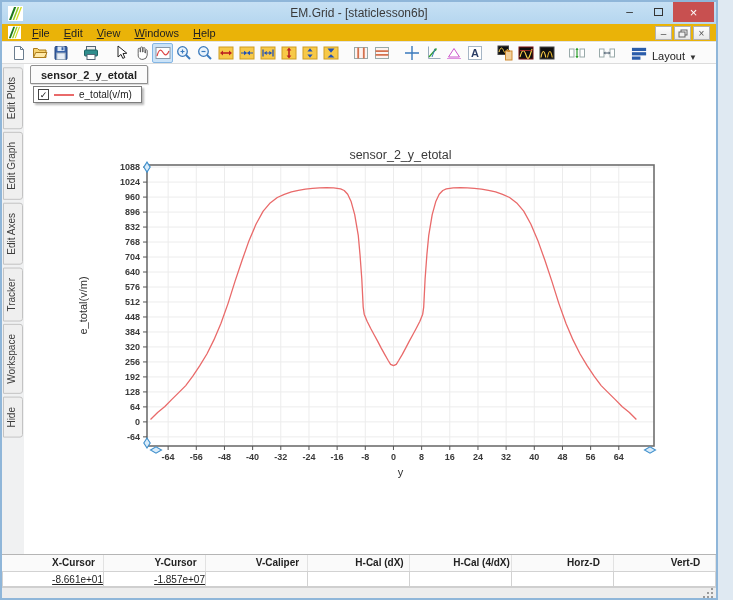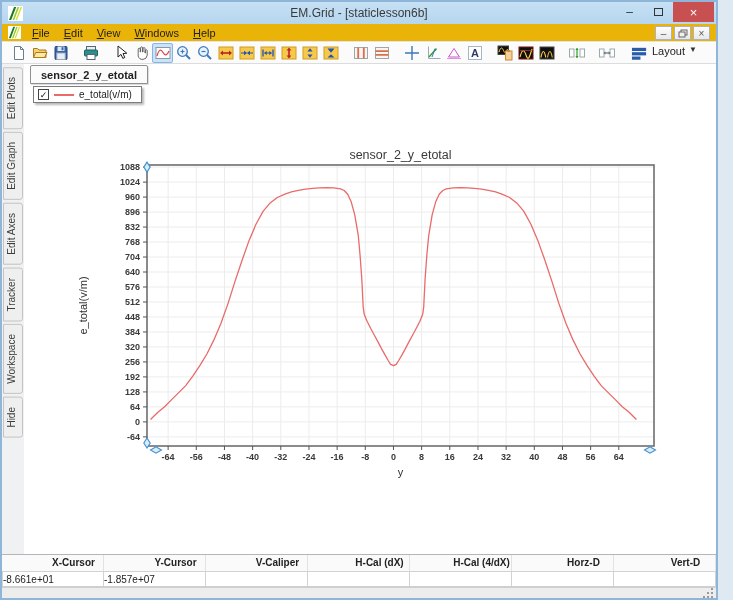--- a/index.html
+++ b/index.html
@@ -17,21 +17,21 @@
   .menubar{position:absolute;left:0;top:22px;width:100%;height:18px;background:#eab308;border-bottom:1px solid #e3e3e3;display:flex;align-items:center;font-size:11px;color:#222;}
   .menu-item{padding:2px 7px;cursor:default;}
   .menu-item u{text-decoration:underline;}
   .mdibtns{position:absolute;right:6px;top:2px;display:flex;gap:2px;}
   .mdib{width:17px;height:14px;border:1px solid #b2b2b2;background:linear-gradient(#fdfdfd,#e9e9e9);display:flex;align-items:center;justify-content:center;font-size:10px;color:#555;}
   
   .toolbar{position:absolute;left:0;top:41px;width:100%;height:21px;background:#fbfbfb;border-bottom:1px solid #dcdcdc;display:flex;align-items:center;padding-left:6px;}
   .tbtn{width:21px;height:20px;display:flex;align-items:center;justify-content:center;border:1px solid transparent;border-radius:2px;}
   .tbtn.selected{background:#cbe3f8;border-color:#84b6e4;}
   .tgap{width:9px;}
-  .layoutbtn{display:flex;align-items:flex-start;gap:4px;padding:1px 5px;font-size:11px;color:#222;}
+  .layoutbtn{display:flex;align-items:flex-end;gap:4px;padding:1px 5px;font-size:11px;color:#222;}
   .caret{font-size:8px;color:#333;}
   
   .main{position:absolute;left:0;top:62px;width:100%;height:490px;background:#fff;}
   .sidebar{position:absolute;left:0;top:0;width:22px;height:100%;background:#f0f1f2;padding-top:2px;}
   .side-tab{writing-mode:vertical-rl;transform:rotate(180deg);background:#efefef;border:1px solid #c3c3c3;border-radius:3px 0 0 3px;margin:1px 0 3px 1px;padding:9px 2px;font-size:10px;color:#3d3d3d;width:20px;text-align:center;cursor:default;}
   .chartpanel{position:absolute;left:23px;top:0;width:699px;height:100%;background:#fff;border-right:1px solid #d6d6d6;}
   .doctab{position:absolute;left:5px;top:1px;height:19px;padding:3px 10px 0 10px;background:#fbfbfb;border:1px solid #8f8f8f;border-radius:2px 2px 0 0;font-size:11px;font-weight:bold;color:#222;box-shadow:1px 1px 1px rgba(0,0,0,.15);}
   .legend{position:absolute;left:8px;top:22px;display:flex;align-items:center;gap:5px;background:#fff;border:1px solid #7d7d7d;box-shadow:2px 2px 2px rgba(0,0,0,.28);padding:2px 9px 2px 4px;height:17px;}
   .lcheck{width:11px;height:11px;border:1px solid #444;background:#fff;font-size:9px;line-height:10px;text-align:center;color:#111;}
   .lline{width:20px;border-top:2px solid #e96a6a;}
@@ -39,21 +39,21 @@
   #chart-svg{position:absolute;left:48px;top:78px;}
   svg text.tick{font:600 9px "Liberation Sans",sans-serif;fill:#3a3a3a;text-anchor:middle;}
   svg text.ytick{text-anchor:end;}
   svg text.ctitle{font:12.5px "Liberation Sans",sans-serif;fill:#3a3a3a;text-anchor:middle;}
   svg text.axlabel{font:11px "Liberation Sans",sans-serif;fill:#2f2f2f;text-anchor:middle;}
   svg .handle{fill:#d9ecfa;stroke:#3f8fcc;stroke-width:1.1;}
   
   .statusbar{position:absolute;left:0;top:552px;width:100%;height:32px;border-top:1px solid #b5b5b5;background:#fafafa;}
   .srow{display:grid;grid-template-columns:repeat(7,1fr);height:16px;}
   .srow.labels div{font-size:10px;font-weight:bold;color:#222;text-align:center;padding-top:2px;border-right:1px solid #e2e2e2;padding-left:42px;}
-  .srow.values div{font-size:10px;color:#222;text-align:left;padding-top:2px;background:#fff;border:1px solid #d2d2d2;border-left:none;}
+  .srow.values div{font-size:10px;color:#222;text-align:right;padding-top:2px;background:#fff;border:1px solid #d2d2d2;border-left:none;text-decoration:underline;}
   .srow.values div:first-child{border-left:1px solid #d2d2d2;}
   .bottomstrip{position:absolute;left:0;top:584px;width:100%;height:12px;background:#ededed;border-top:2px solid #cfcfcf;}
   .grip{position:absolute;right:1px;bottom:0px;width:12px;height:11px;background:
     radial-gradient(circle at 9px 2px,#9a9a9a 1px,transparent 1.4px),
     radial-gradient(circle at 5px 6px,#9a9a9a 1px,transparent 1.4px),
     radial-gradient(circle at 9px 6px,#9a9a9a 1px,transparent 1.4px),
     radial-gradient(circle at 1px 10px,#9a9a9a 1px,transparent 1.4px),
     radial-gradient(circle at 5px 10px,#9a9a9a 1px,transparent 1.4px),
     radial-gradient(circle at 9px 10px,#9a9a9a 1px,transparent 1.4px);}
 </style>

